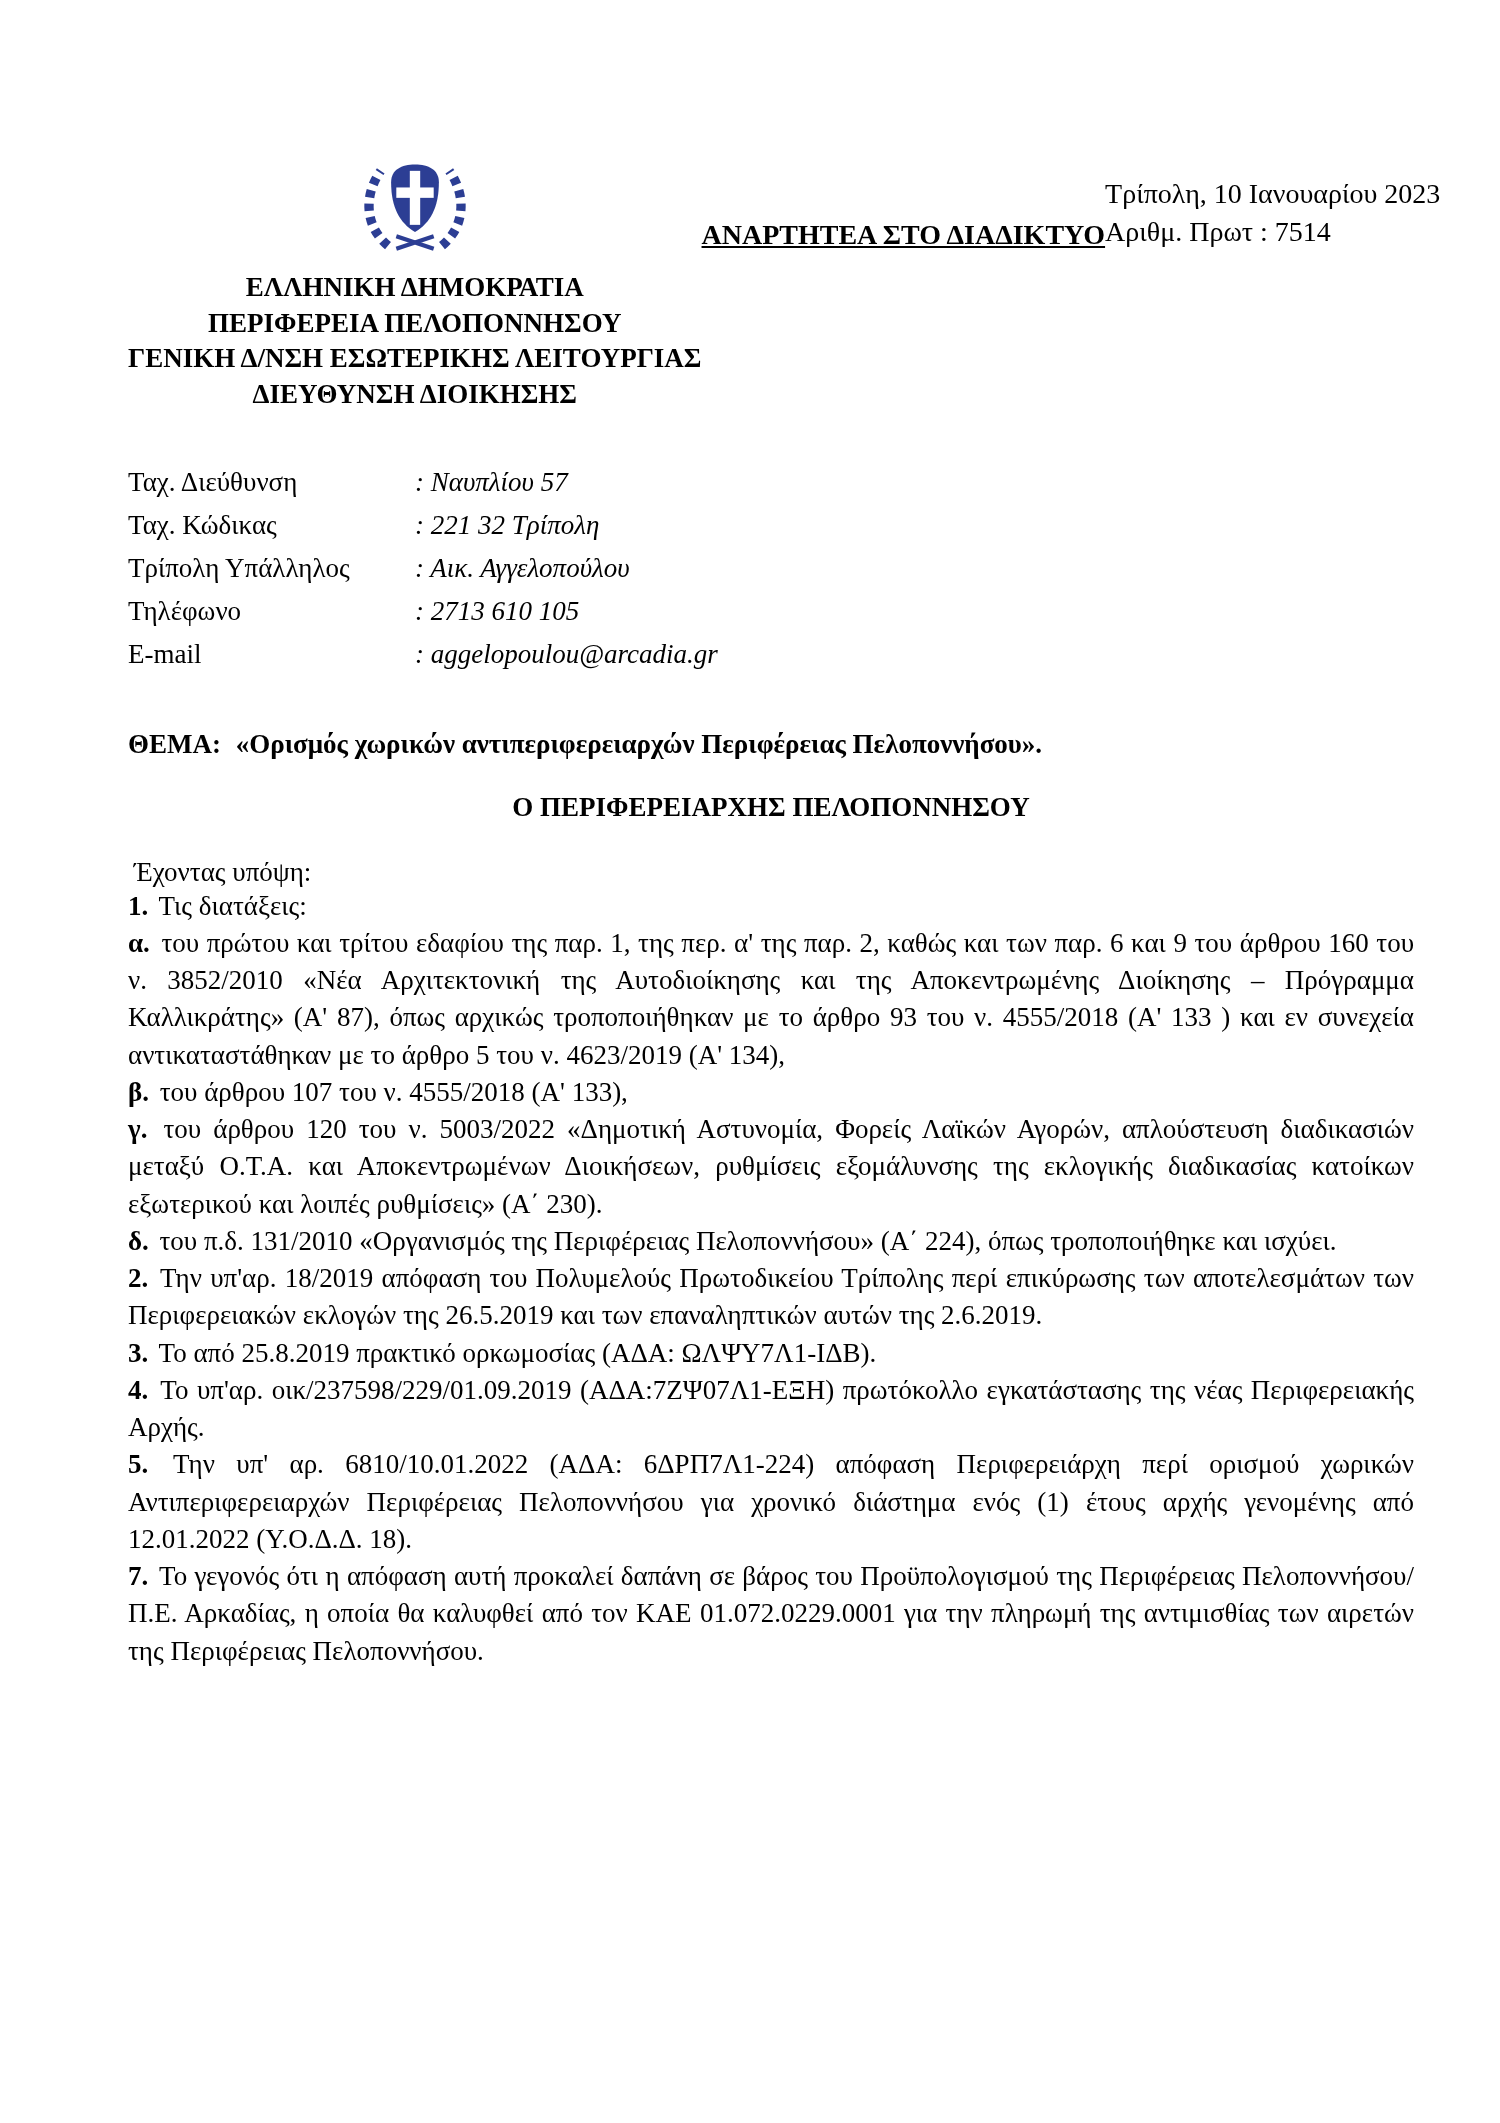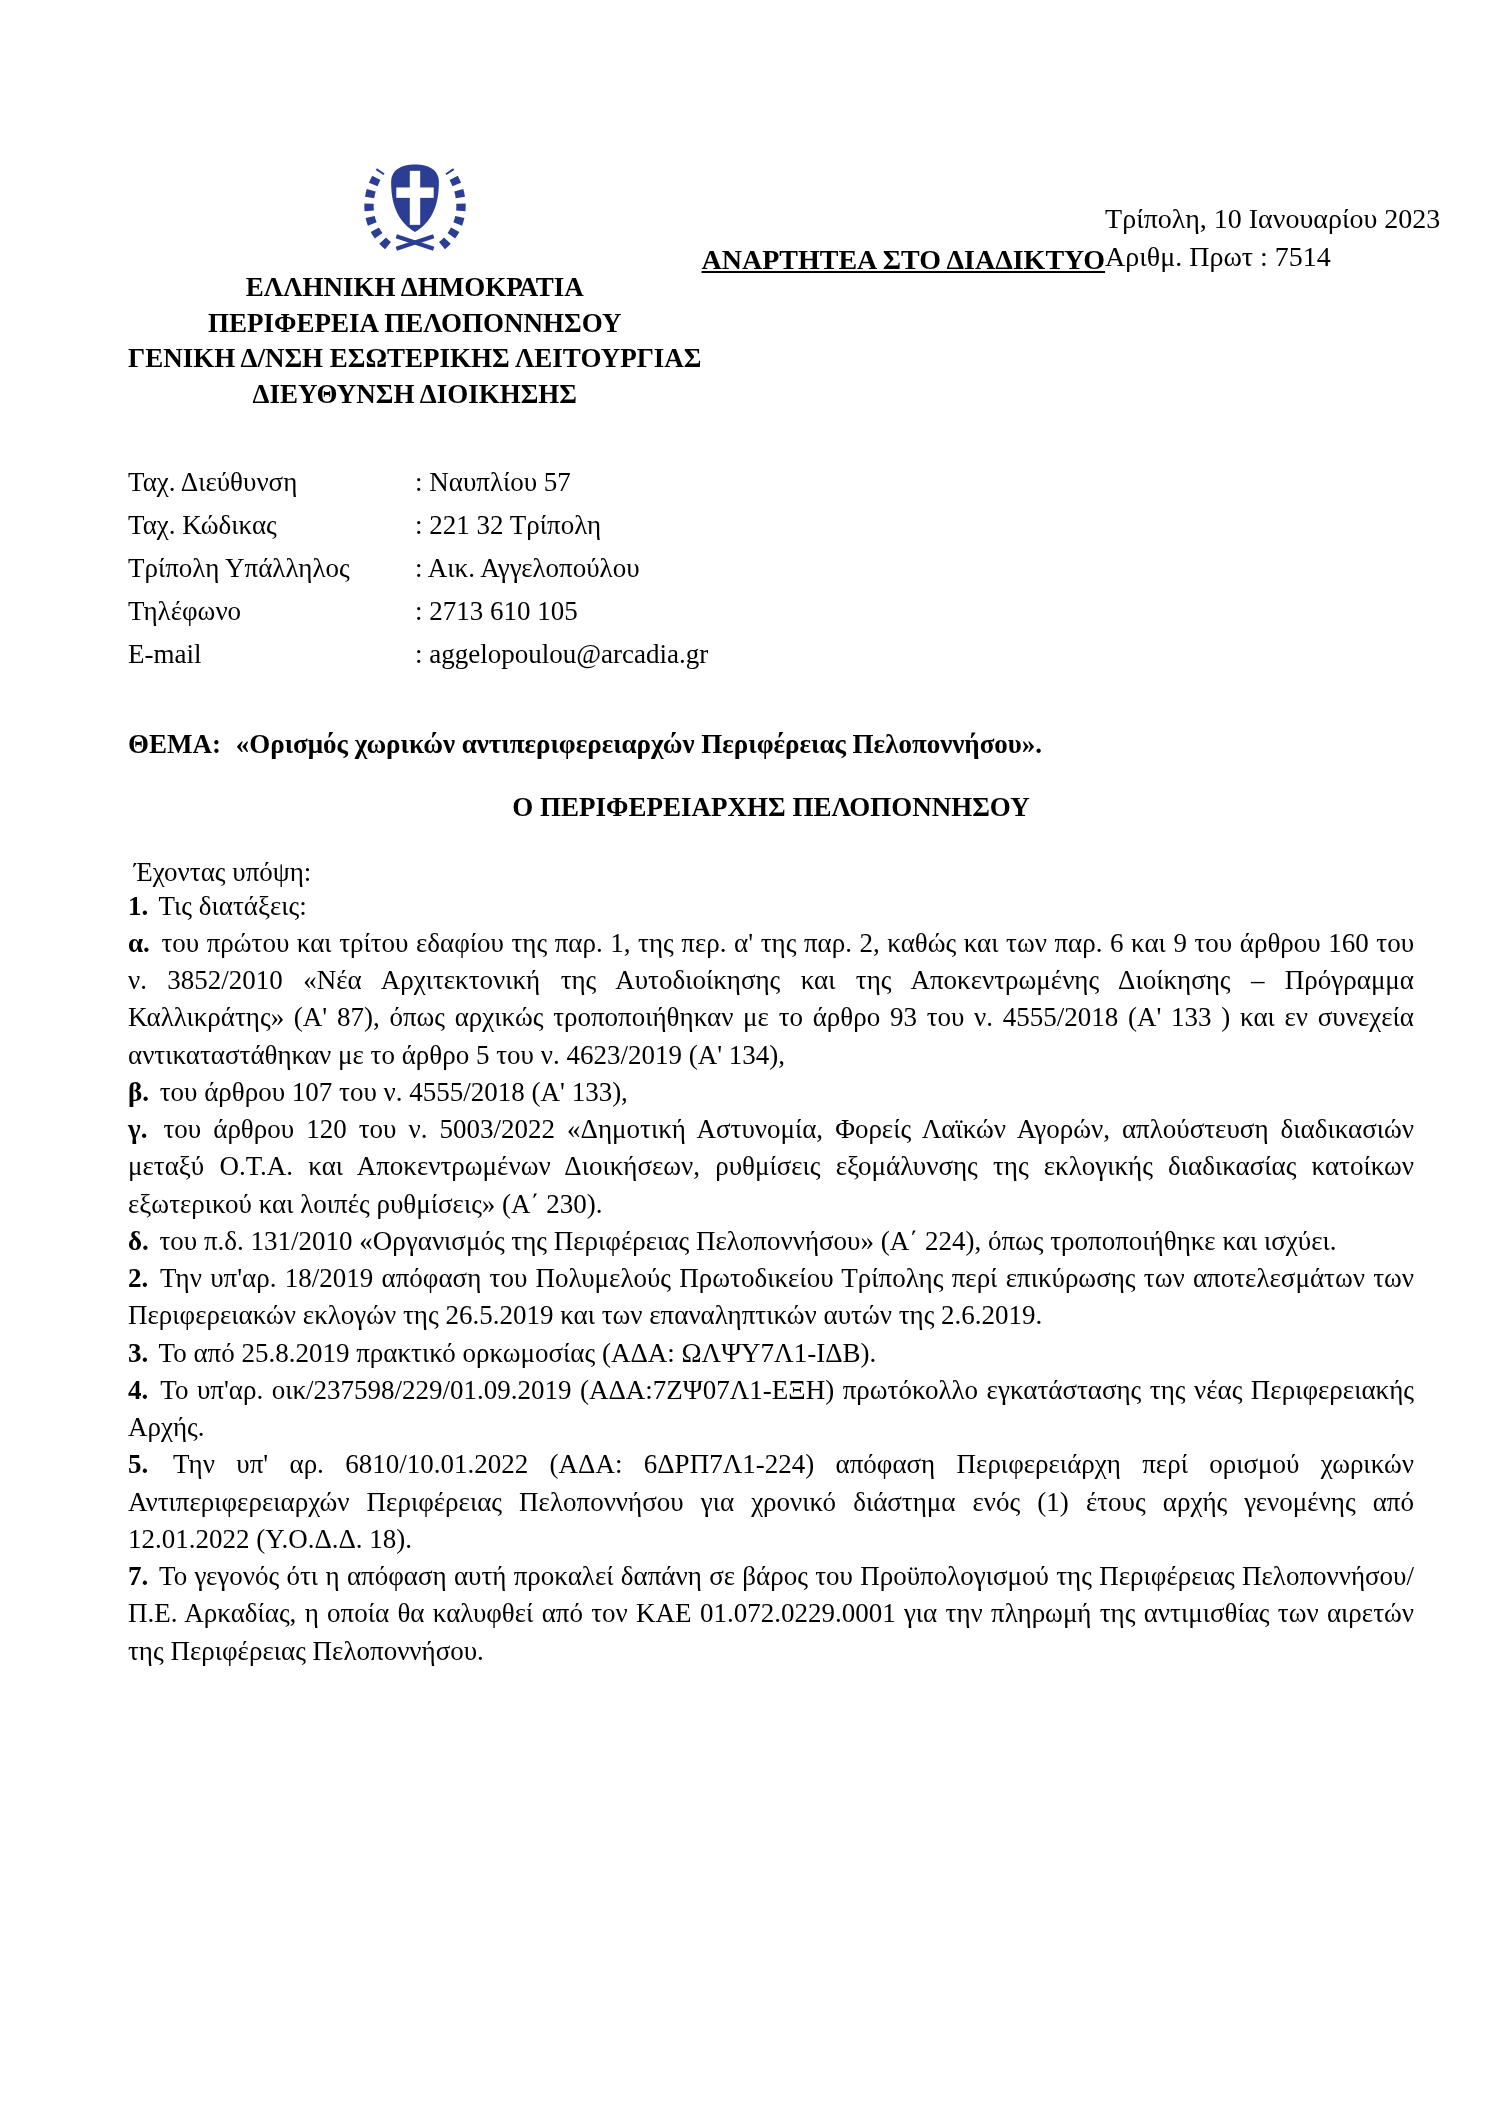--- a/index.html
+++ b/index.html
@@ -32,32 +32,32 @@
     align-items: flex-end;
     padding-top: 2px;
   }
   .anartitea {
     font-weight: bold;
     font-size: 28px;
     text-decoration: underline;
     white-space: nowrap;
   }
   .date-block {
-    margin-top: 58px;
+    margin-top: 33px;
     width: max-content;
     text-align: left;
     font-size: 28px;
     line-height: 1.35;
   }
 
   
   .contact { margin-top: 48px; font-size: 27px; }
   .contact-row { display: flex; line-height: 1.6; justify-content: space-between; }
   .contact-label { width: 287px; flex: 0 0 287px; }
-  .contact-value { flex: 1; }
+  .contact-value { flex: 1; font-style: italic; }
 
   
   .subject { margin-top: 50px; font-weight: bold; font-size: 27px; line-height: 1.38; }
   .subject .pmark { padding-right: 8px; }
   .center-title {
     margin-top: 40px;
     text-align: center;
     font-weight: bold;
     font-size: 27px;
   }

